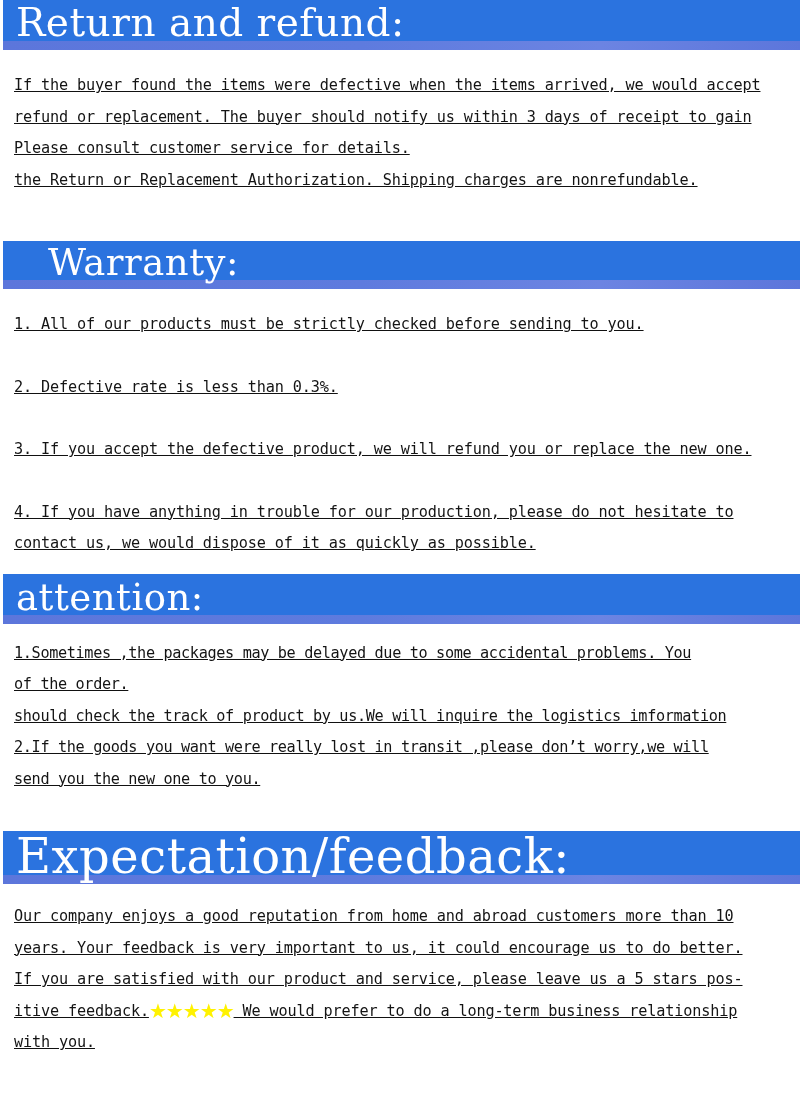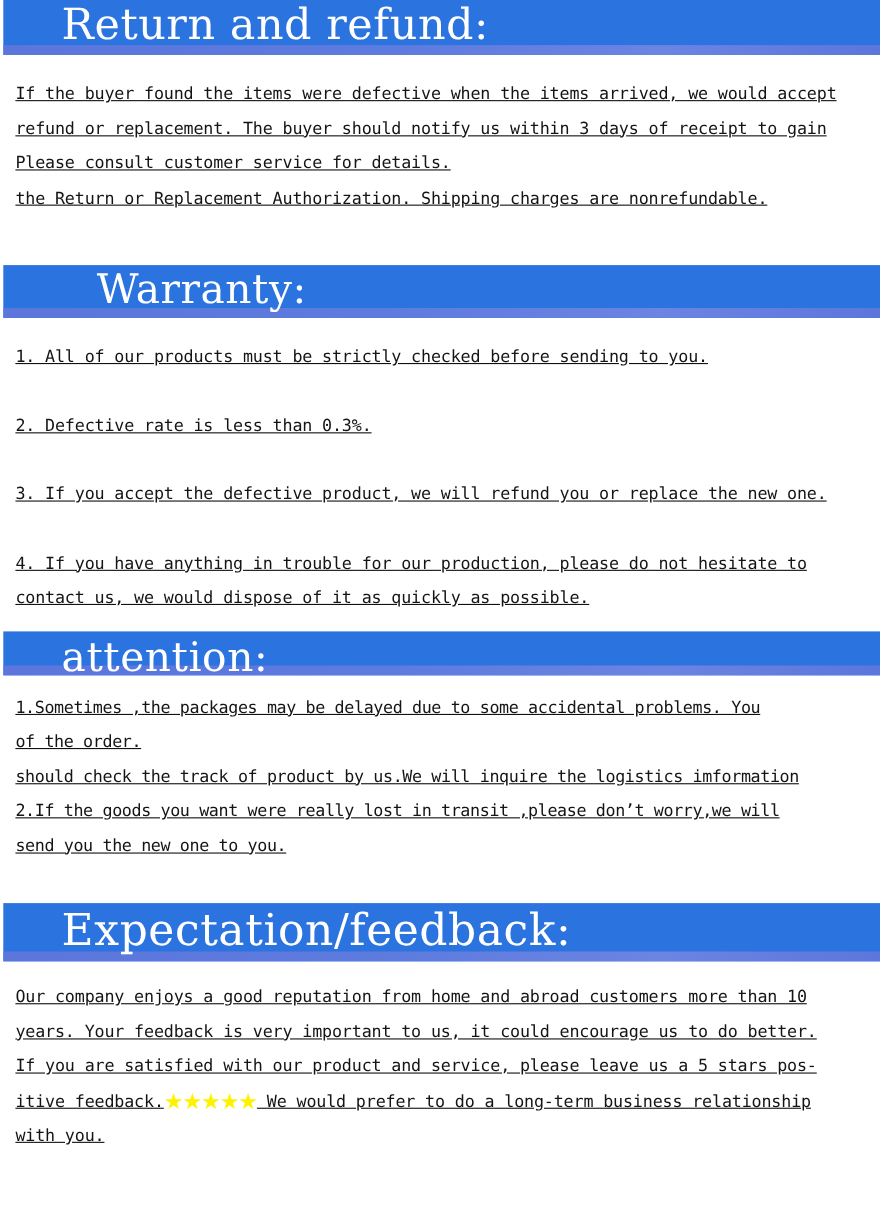--- a/index.html
+++ b/index.html
@@ -40,35 +40,34 @@
   }
   .banner .banner-title {
     position: relative;
     z-index: 2;
     color: #ffffff;
     font-family: "DejaVu Serif", "Liberation Serif", serif;
     font-weight: 400;
     letter-spacing: 0.5px;
     white-space: nowrap;
     padding-left: 13px;
-    margin-left: 40px;
   }
 
   
   .banner-h1 { height: 50px; }
   .banner-h1 .banner-title { font-size: 39px; line-height: 43px; padding-top: 1px; }
 
   .banner-h2 { height: 48px; padding-left: 32px; }
   .banner-h2 .banner-title { font-size: 37px; line-height: 41px; padding-top: 1px; }
 
-  .banner-h3 { height: 40px; }
+  .banner-h3 { height: 50px; }
   .banner-h3 .banner-title { font-size: 37px; line-height: 44px; padding-top: 2px; }
 
   .banner-h4 { height: 53px; }
-  .banner-h4 .banner-title { font-size: 40px; line-height: 46px; padding-top: 2px; }
+  .banner-h4 .banner-title { font-size: 48px; line-height: 46px; padding-top: 2px; }
 
   
   .body-block {
     padding: 0 3px 0 14px;
     color: #111111;
     text-decoration: underline;
   }
   .body-line {
     font-size: 15.2px;
     line-height: 31.5px;

